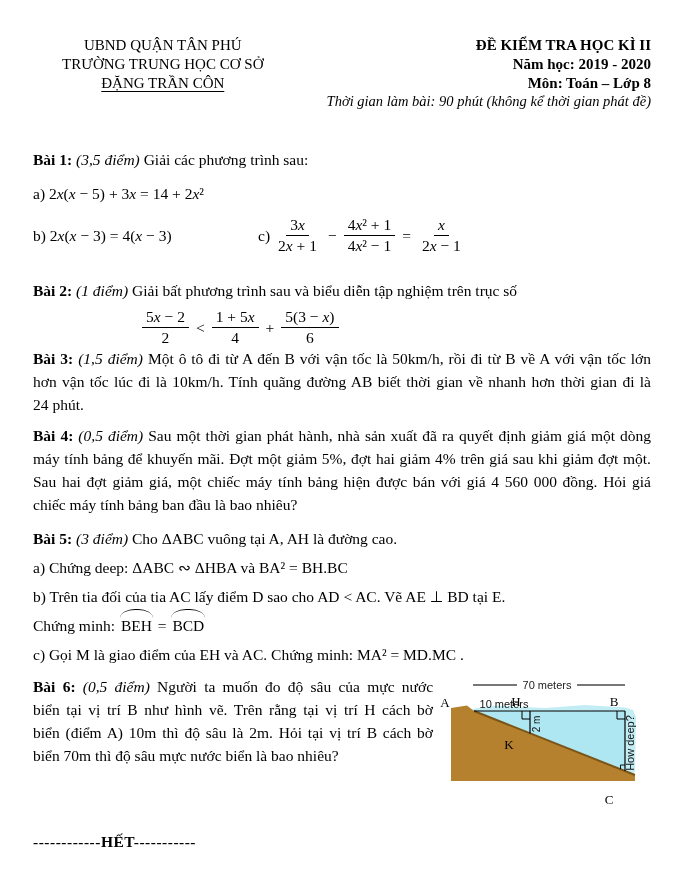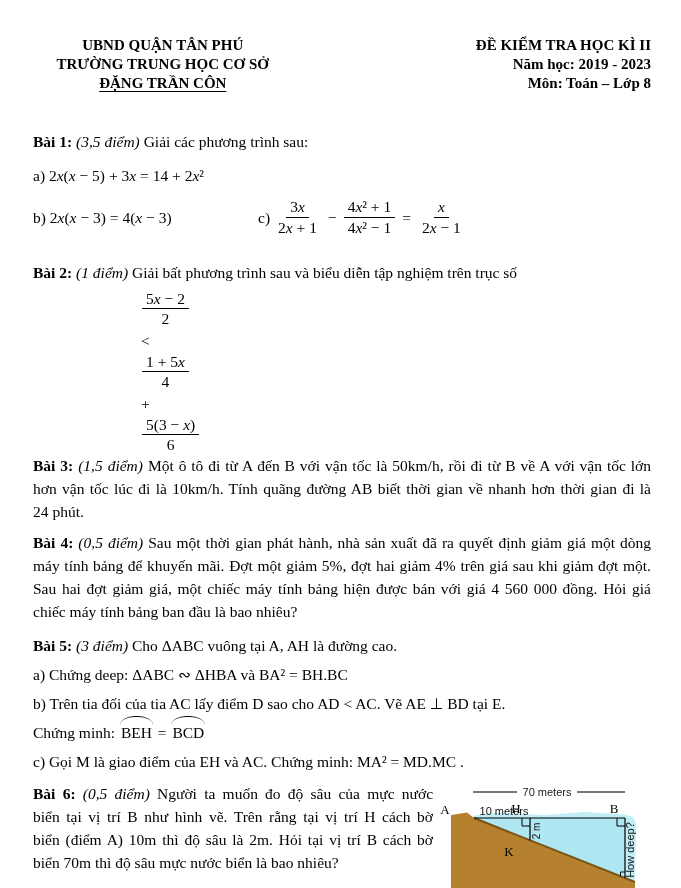--- a/index.html
+++ b/index.html
@@ -9,21 +9,21 @@
     box-sizing:border-box;
     padding:36px 30px 0 33px;
     font-family:"Liberation Serif", serif;
     font-size:15.5px;
     color:#000;
     background:#fff;
     overflow:hidden;
   }
   
   .hdr { display:flex; }
-  .hdr-left { width:42%; text-align:center; font-weight:bold; font-size:15px; line-height:1.25; }
+  .hdr-left { width:42%; text-align:center; font-weight:normal; font-size:15px; line-height:1.25; }
   .hdr-right { width:58%; text-align:right; font-size:15px; line-height:1.25; }
   .hdr-right .b { font-weight:bold; }
   .hdr-right .ital { font-style:italic; font-size:14.5px; font-weight:normal; }
   .school-name { text-decoration:underline; text-underline-offset:3px; }
   
   .prob { line-height:23px; }
   .lbl { font-weight:bold; }
   .pts { font-style:italic; }
   .jline { text-align:justify; text-align-last:justify; }
   .line { line-height:23px; }
@@ -34,21 +34,21 @@
   .c-group { display:flex; align-items:center; }
   .b2 { margin-top:24px; }
   .b2-frac { margin-top:5px; margin-left:105px; }
   .b3 { }
   .b4 { margin-top:8px; }
   .b5 { margin-top:11px; }
   .b5 .line { margin-top:6px; }
   .b6 { margin-top:9px; position:relative; min-height:142px; }
   .b6-text { width:400px; }
   
-  .mrow { display:flex; align-items:flex-start;flex-direction:column; }
+  .mrow { display:flex; align-items:center; }
   .mexp i, .fnum i, .fden i { font-style:italic; }
   .frac { display:inline-flex; flex-direction:column; align-items:center; text-align:center; margin:0 4px; line-height:1.25; }
   .fnum { display:block; padding:0 4px; border-bottom:1.2px solid #000; }
   .fden { display:block; padding:0 4px; }
   .mop { margin:0 3px; }
   .hat { position:relative; display:inline-block; margin:0 2px; }
   .hat::before {
     content:""; position:absolute; left:-1px; right:-1px; top:-5px; height:8px;
     border-top:1.6px solid #000;
     border-radius:50% 50% 0 0 / 110% 110% 0 0;
@@ -66,22 +66,23 @@
 <div class="page">
 
   <div class="hdr">
     <div class="hdr-left">
       <div>UBND QUẬN TÂN PHÚ</div>
       <div>TRƯỜNG TRUNG HỌC CƠ SỞ</div>
       <div><span class="school-name">ĐẶNG TRẦN CÔN</span></div>
     </div>
     <div class="hdr-right">
       <div class="b">ĐỀ KIỂM TRA HỌC KÌ II</div>
-      <div class="b">Năm học: 2019 - 2023</div>
+      <div class="b">Năm học: 2019 - 2020</div>
       <div class="b">Môn: Toán – Lớp 8</div>
+      <div class="ital">Thời gian làm bài: 90 phút (không kể thời gian phát đề)</div>
     </div>
   </div>
 
   <div class="prob b1">
     <div class="line">
       <span class="lbl">Bài 1:</span>
       <span class="pts">(3,5 điểm)</span>
       <span>Giải các phương trình sau:</span>
     </div>
     <div class="line row-a">

